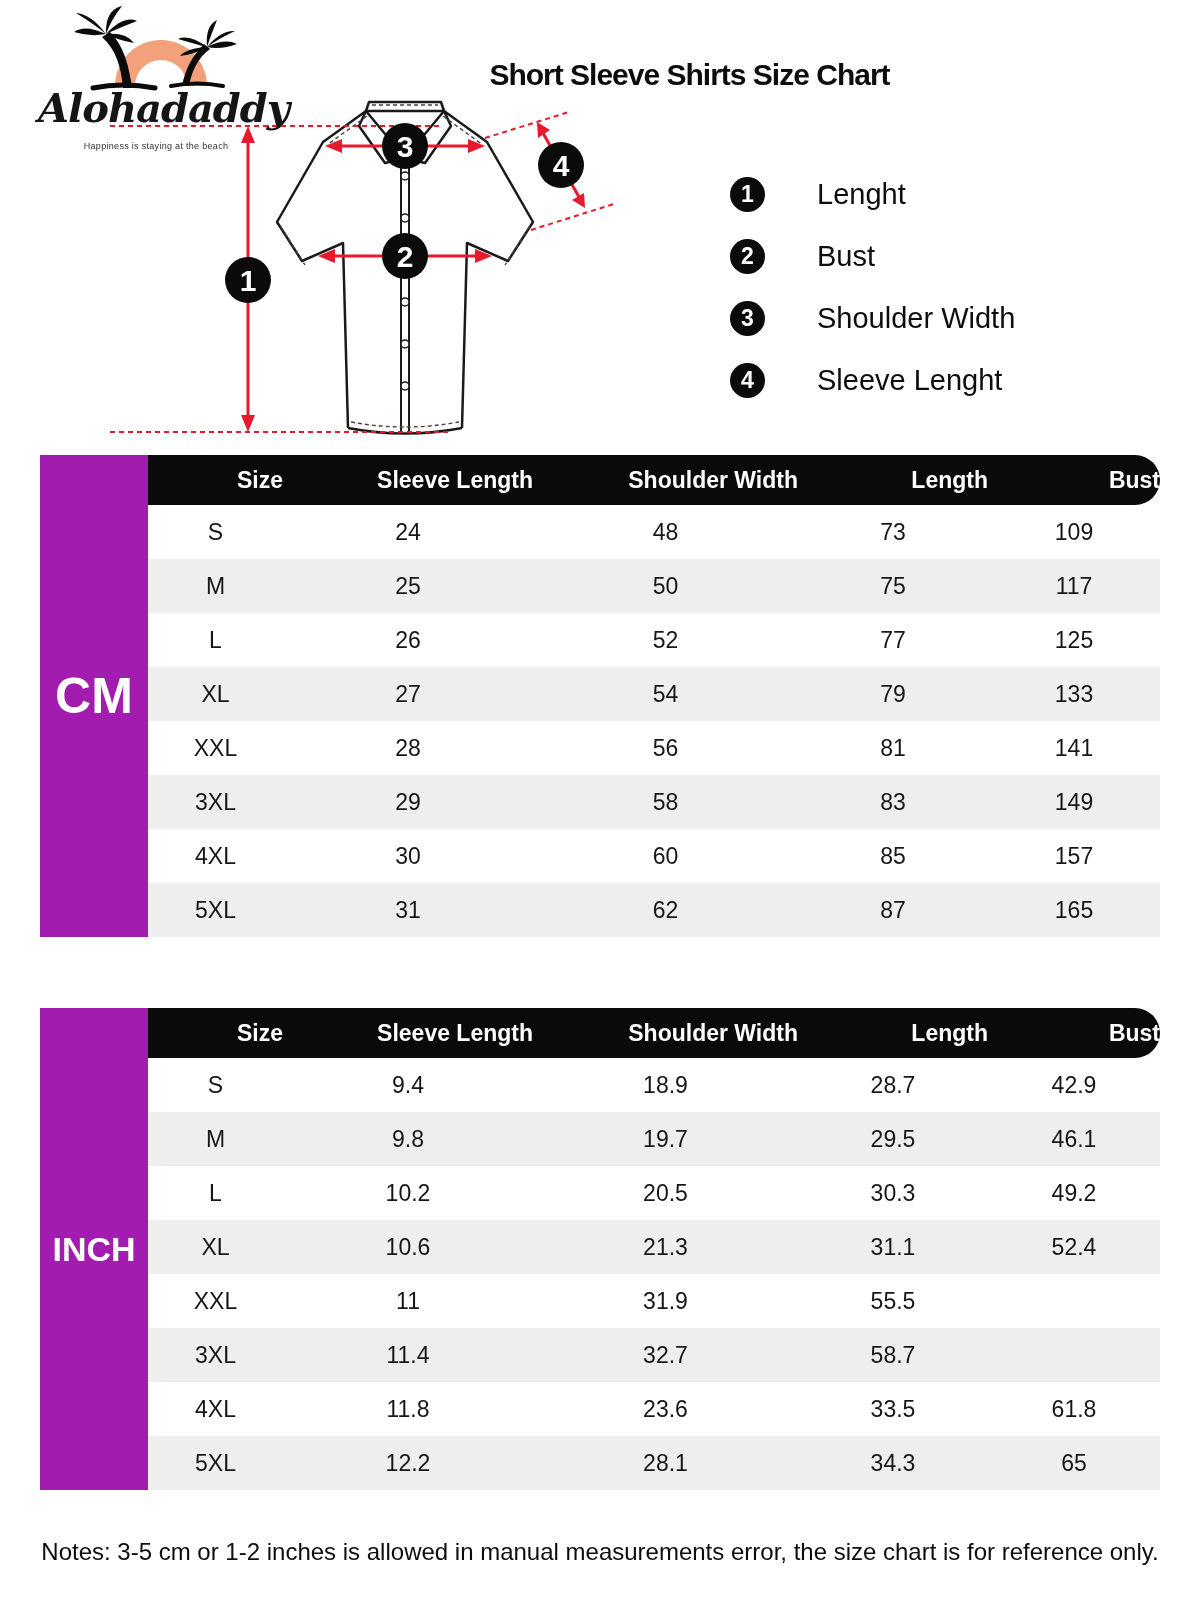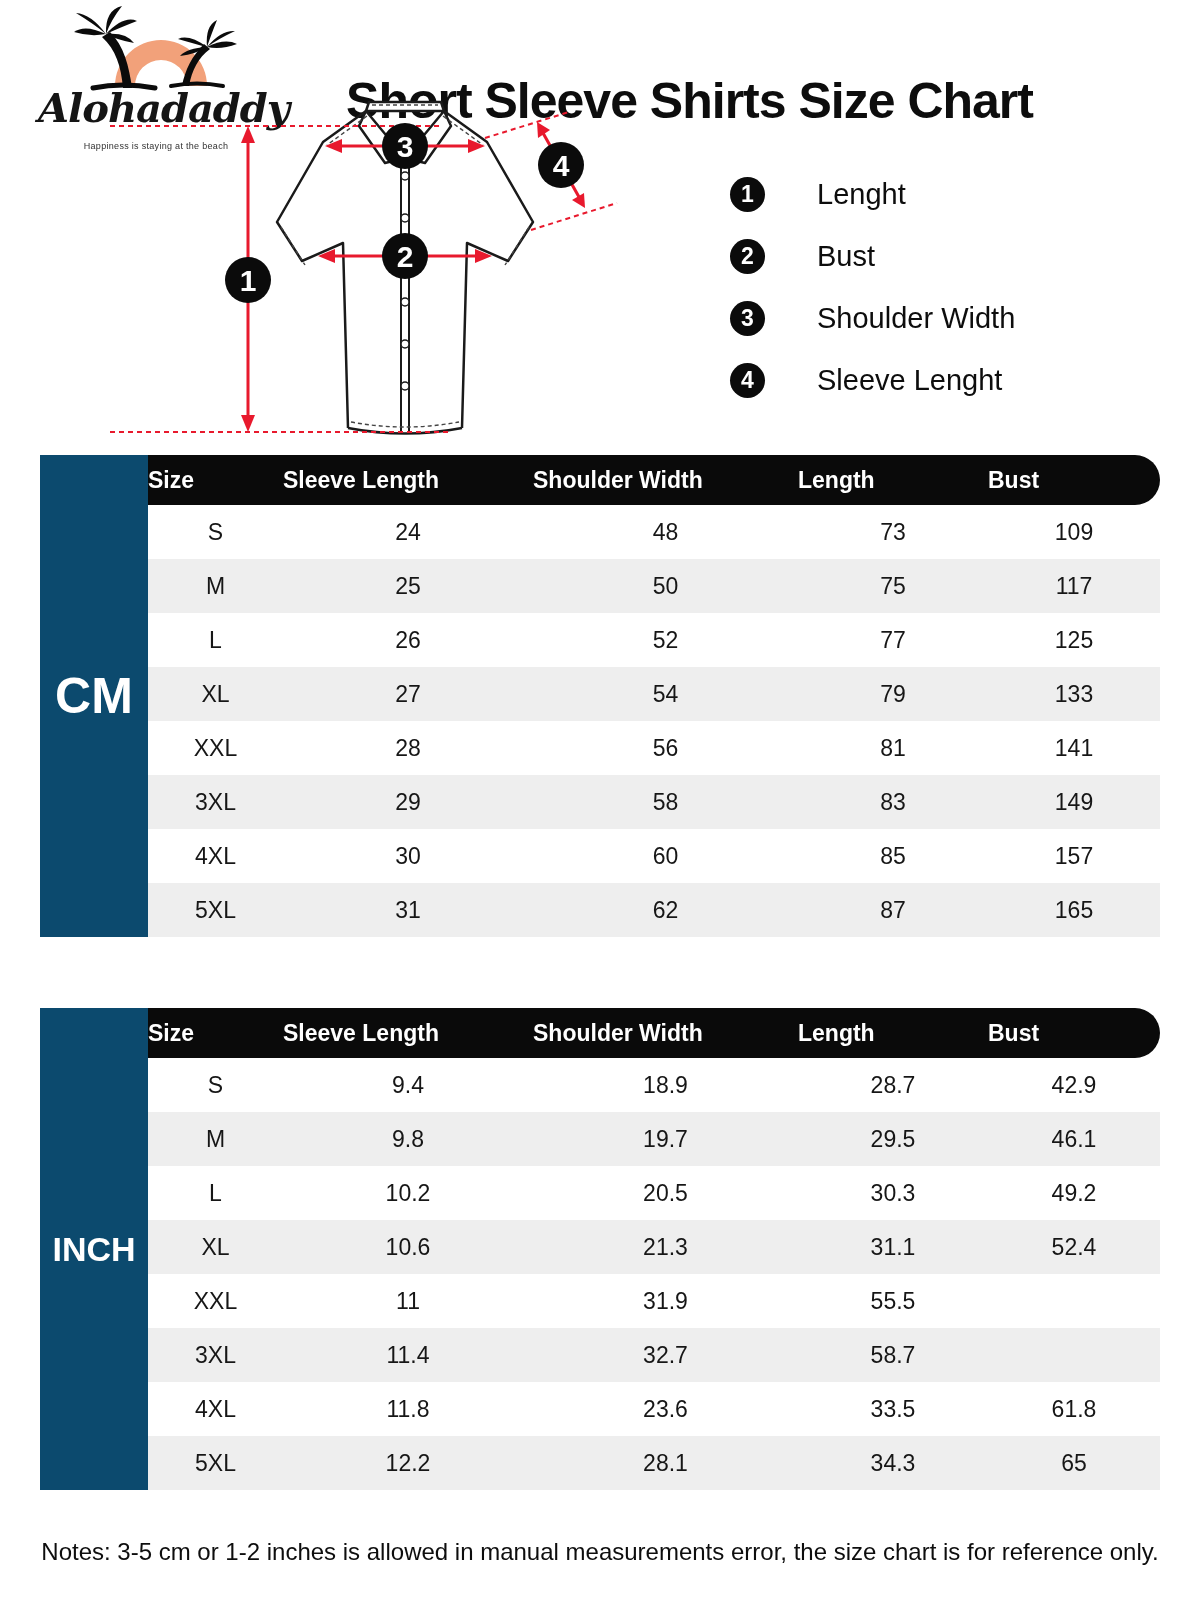--- a/index.html
+++ b/index.html
@@ -8,39 +8,39 @@
 
   
   .logo{position:absolute;left:38px;top:6px;width:236px;text-align:center;}
   .logo-icon{display:block;margin:0 auto;}
   .logo-name{font-family:"DejaVu Serif", serif;font-style:italic;font-weight:bold;
              font-size:40px;line-height:1;color:#151515;letter-spacing:-1px;margin-top:-14px;}
   .logo-tagline{font-size:9px;color:#333;margin-top:13px;letter-spacing:.3px;}
 
   
   .title{position:absolute;left:239px;right:60px;top:38px;text-align:center;
-         font-size:50px;font-weight:bold;letter-spacing:-1px;color:#0d0d0d;}
+         font-size:30px;font-weight:bold;letter-spacing:-1px;color:#0d0d0d;}
 
   
   .diagram{position:absolute;left:105px;top:96px;}
   .legend{position:absolute;left:730px;top:176px;display:flex;flex-direction:column;gap:25px;}
   .legend-item{display:flex;align-items:center;gap:16px;height:37px;}
   .legend-badge{width:35px;height:35px;border-radius:50%;background:#0b0b0b;color:#fff;
                 font-weight:bold;font-size:23px;display:flex;align-items:center;justify-content:center;}
   .legend-label{font-size:29px;color:#0d0d0d;margin-left:36px;}
 
   
   .size-table{position:absolute;left:40px;width:1120px;height:482px;}
-  .unit-label{position:absolute;left:0;top:0;bottom:0;width:108px;background:#0c4a6e;
+  .unit-label{position:absolute;left:0;top:0;bottom:0;width:108px;background:#a21caf;
               color:#fff;display:flex;align-items:center;justify-content:center;font-weight:bold;}
   .size-table.cm .unit-label{font-size:50px;}
   .size-table.inch .unit-label{font-size:34px;}
   .thead{height:50px;margin-left:108px;background:#0a0a0a;border-radius:0 25px 25px 0;
          display:grid;grid-template-columns:135px 250px 265px 190px 172px;align-items:center;}
-  .th{color:#fff;font-weight:bold;font-size:23px;text-align:left;}
+  .th{color:#fff;font-weight:bold;font-size:23px;text-align:right;}
   .tbody{margin-left:108px;}
   .tr{display:grid;grid-template-columns:135px 250px 265px 190px 172px;height:54px;background:#fff;}
   .tr:nth-child(even){background:#eeeeee;}
   .td{display:flex;align-items:center;justify-content:center;font-size:23px;color:#161616;}
 
   
   .note{position:absolute;left:0;right:0;top:1538px;text-align:center;font-size:24px;color:#0d0d0d;}
 </style>
 </head>
 <body>

